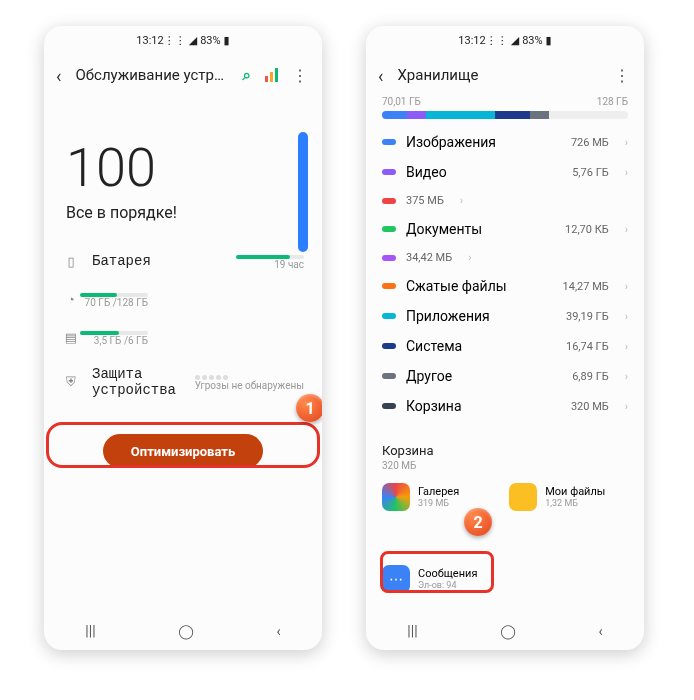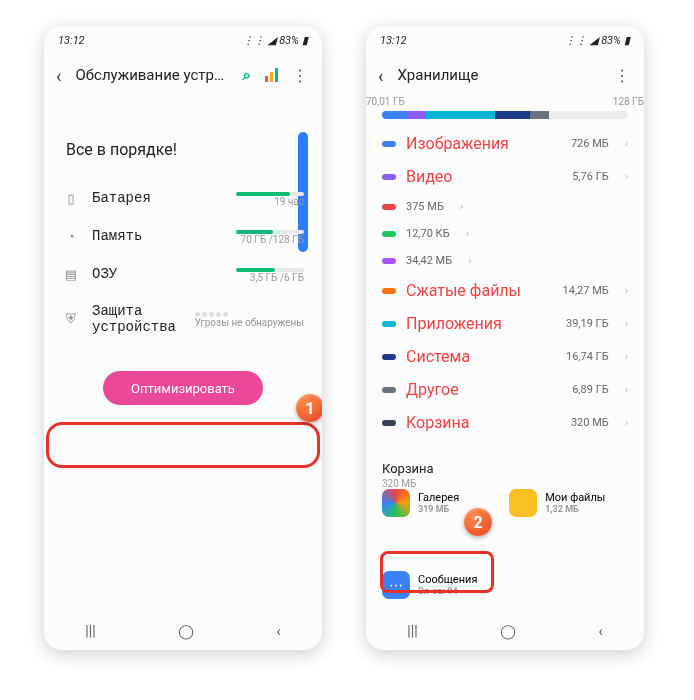--- a/index.html
+++ b/index.html
@@ -20,25 +20,24 @@
   border-radius: 18px;
   box-shadow: 0 4px 18px rgba(0,0,0,0.2);
   overflow: hidden;
   background: #fcfcfc;
   position: relative;
 }
 .status-bar {
   height: 28px;
   display: flex;
   align-items: center;
-  justify-content: space-between;
+  justify-content: center;
   padding: 0 14px;
   font-size: 11px;
   color: #222;
-  font-style: italic;
 }
 .status-right { display:flex; align-items:center; gap:3px; }
 .status-right span { font-size:11px; }
 .header {
   height: 42px;
   display: flex;
   align-items: center;
   padding: 0 8px;
   gap: 10px;
 }
@@ -111,65 +110,66 @@
   align-items:center;
   justify-content:center;
   box-shadow: 0 2px 4px rgba(0,0,0,0.3), inset 0 2px 3px rgba(255,255,255,0.3);
 }
 
 .optimize-btn {
   margin: 26px auto 0;
   width: 160px;
   height: 34px;
   border-radius: 18px;
-  background:#ec4899;
+  background:#c2410c;
   color:#fff;
   font-size:13px;
   display:flex;
   align-items:center;
   justify-content:center;
+  font-weight:bold;
 }
 .nav-bar {
   position:absolute;
   bottom:0;
   left:0;
   right:0;
   height:38px;
   display:flex;
   align-items:center;
   justify-content:space-around;
   color:#555;
   font-size:14px;
 }
 
 
 .usage-bar { height:8px; border-radius:4px; margin:4px 16px 8px; display:flex; overflow:hidden;}
 .usage-seg { height:100%; }
-.storage-header { display:flex; justify-content:space-between; font-size:10px; color:#999; padding:0 0;}
+.storage-header { display:flex; justify-content:space-between; font-size:10px; color:#999; padding:0 16px;}
 
 .cat-row {
   display:flex;
   align-items:center;
   padding: 7px 16px;
   gap:10px;
 }
 .cat-pill { width:14px; height:6px; border-radius:3px; }
-.cat-label { flex:1; font-size:16px; color:#ef4444;}
+.cat-label { flex:1; font-size:14px; color:#000000;}
 .cat-size { font-size:11px; color:#666;}
 .cat-chev { color:#bbb; font-size:11px; padding-left:6px;}
 
 .section-gap { height:22px; }
 .trash-section { padding: 0 16px;}
 .trash-title { font-size:13px; color:#222; margin-bottom:2px;}
 .trash-sub { font-size:10px; color:#999;}
-.trash-grid { display:flex; gap:50px; margin-top:0; flex-wrap:wrap;}
+.trash-grid { display:flex; gap:50px; margin-top:12px; flex-wrap:wrap;}
 .trash-item { display:flex; gap:8px; align-items:center;}
 .trash-icon { width:28px; height:28px; border-radius:7px; display:flex; align-items:center; justify-content:center;}
 .trash-text { font-size:11px; line-height:1.2;}
-.trash-text .sub { font-size:9px; color:#999;font-weight:bold;}
+.trash-text .sub { font-size:9px; color:#999;}
 
 </style>
 </head>
 <body>
 
 <div class="phone">
   <div class="status-bar">
     <span>13:12</span>
     <div class="status-right">
       <span>⋮⋮</span>
@@ -186,48 +186,47 @@
       <span class="bars-ic">
           <span></span>
           <span></span>
           <span></span>
         </span>
       <span class="more-ic">⋮</span>
     </div>
   </div>
 
   <div class="hero">
+    <div class="score">100</div>
     <div class="score-sub">Все в порядке!</div>
     <div class="blue-pill"></div>
   </div>
 
   <div class="list">
     <div class="row">
       <div class="row-icon">▯</div>
       <div class="row-label">Батарея</div>
       <div class="row-meta">
         <div class="bar">
             <div class="bar-fill" style="width:80%"></div>
           </div>
         <span>19 час</span>
       </div>
     </div>
     <div class="row">
       <div class="row-icon">◔</div>
-      <div class="row-label">Память</div>
       <div class="row-meta">
         <div class="bar">
             <div class="bar-fill" style="width:55%"></div>
           </div>
         <span>70 ГБ /128 ГБ</span>
       </div>
     </div>
     <div class="row">
       <div class="row-icon">▤</div>
-      <div class="row-label">ОЗУ</div>
       <div class="row-meta">
         <div class="bar">
             <div class="bar-fill" style="width:58%"></div>
           </div>
         <span>3,5 ГБ /6 ГБ</span>
       </div>
     </div>
     <div class="row">
       <div class="row-icon">⛨</div>
       <div class="row-label">Защита устройства</div>
@@ -300,20 +299,21 @@
         <div class="cat-size">5,76 ГБ</div>
         <div class="cat-chev">›</div>
       </div>
       <div class="cat-row">
         <div class="cat-pill" style="background:#ef4444"></div>
         <div class="cat-size">375 МБ</div>
         <div class="cat-chev">›</div>
       </div>
       <div class="cat-row">
         <div class="cat-pill" style="background:#22c55e"></div>
+        <div class="cat-label">Документы</div>
         <div class="cat-size">12,70 КБ</div>
         <div class="cat-chev">›</div>
       </div>
       <div class="cat-row">
         <div class="cat-pill" style="background:#a855f7"></div>
         <div class="cat-size">34,42 МБ</div>
         <div class="cat-chev">›</div>
       </div>
       <div class="cat-row">
         <div class="cat-pill" style="background:#f97316"></div>

